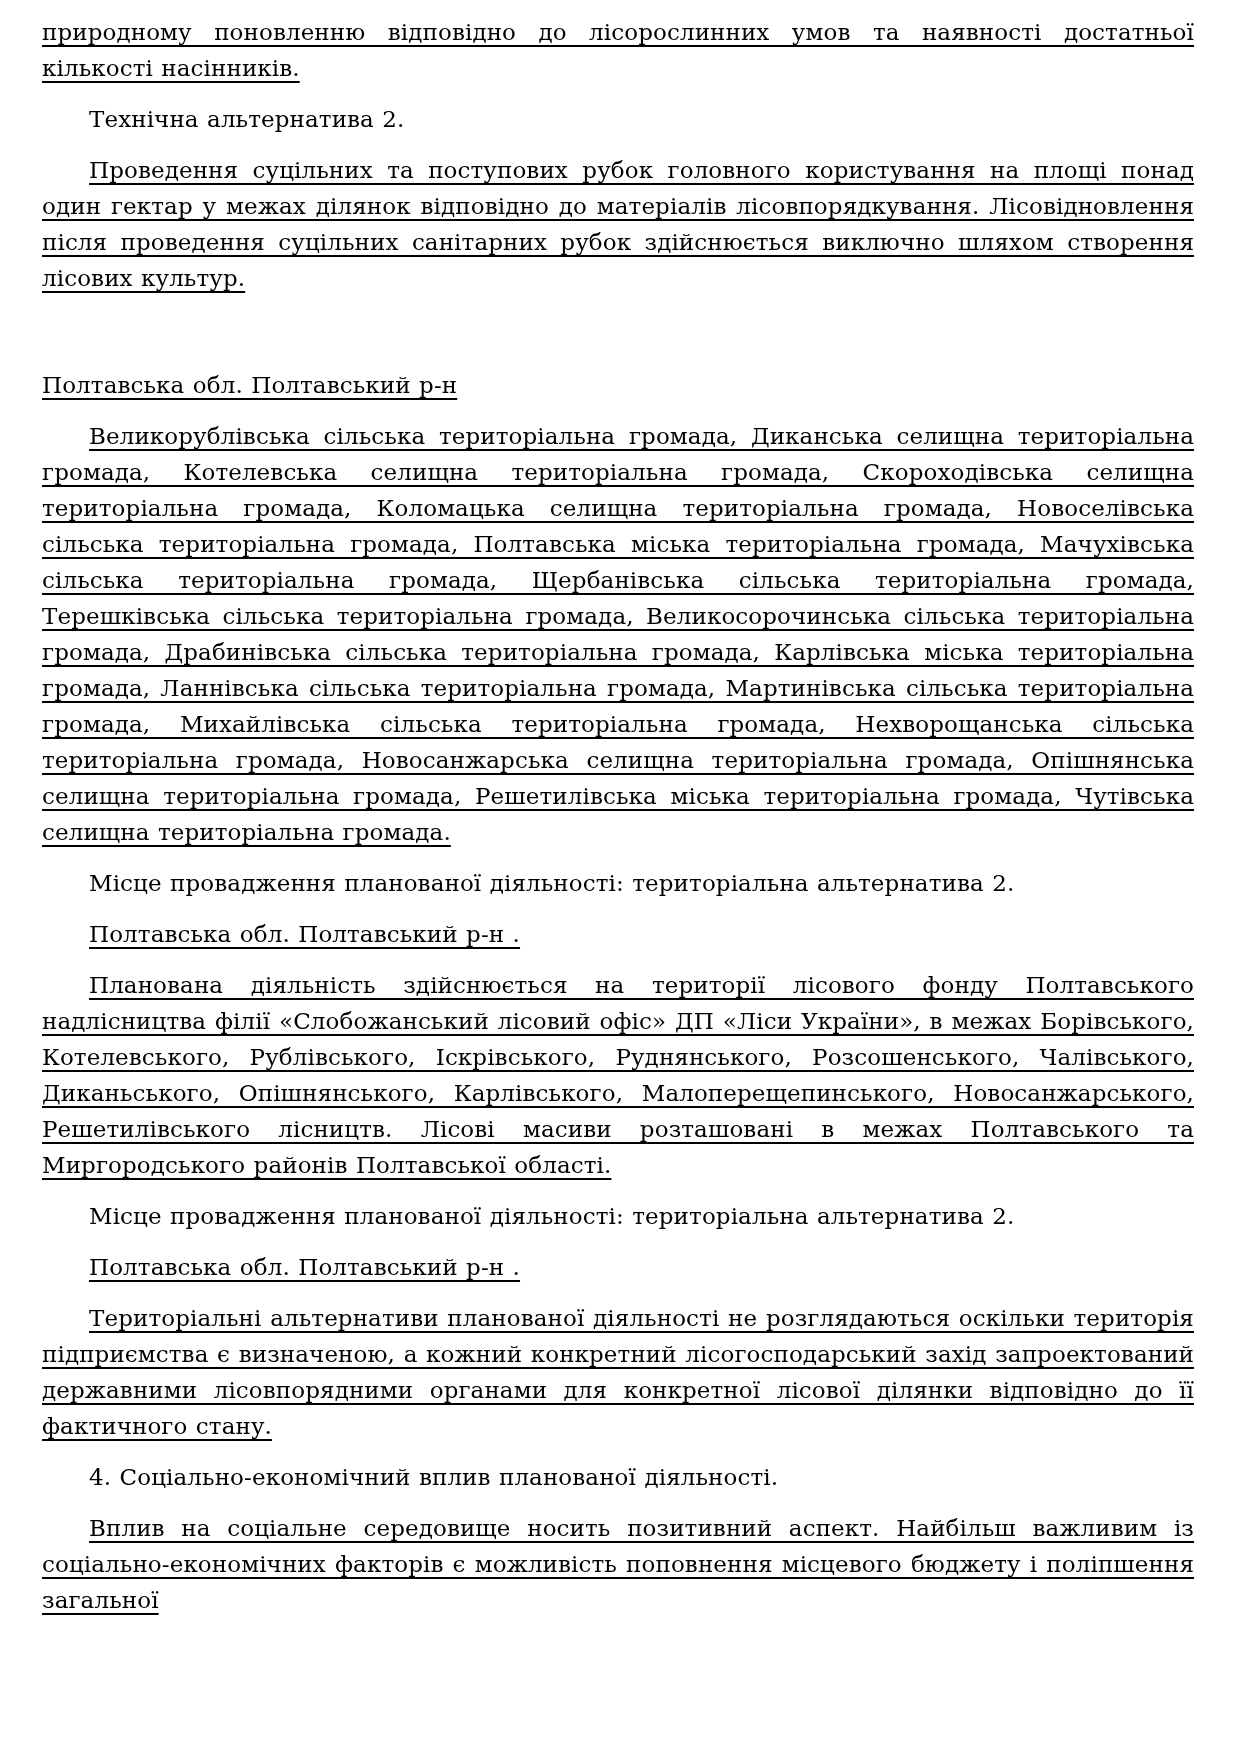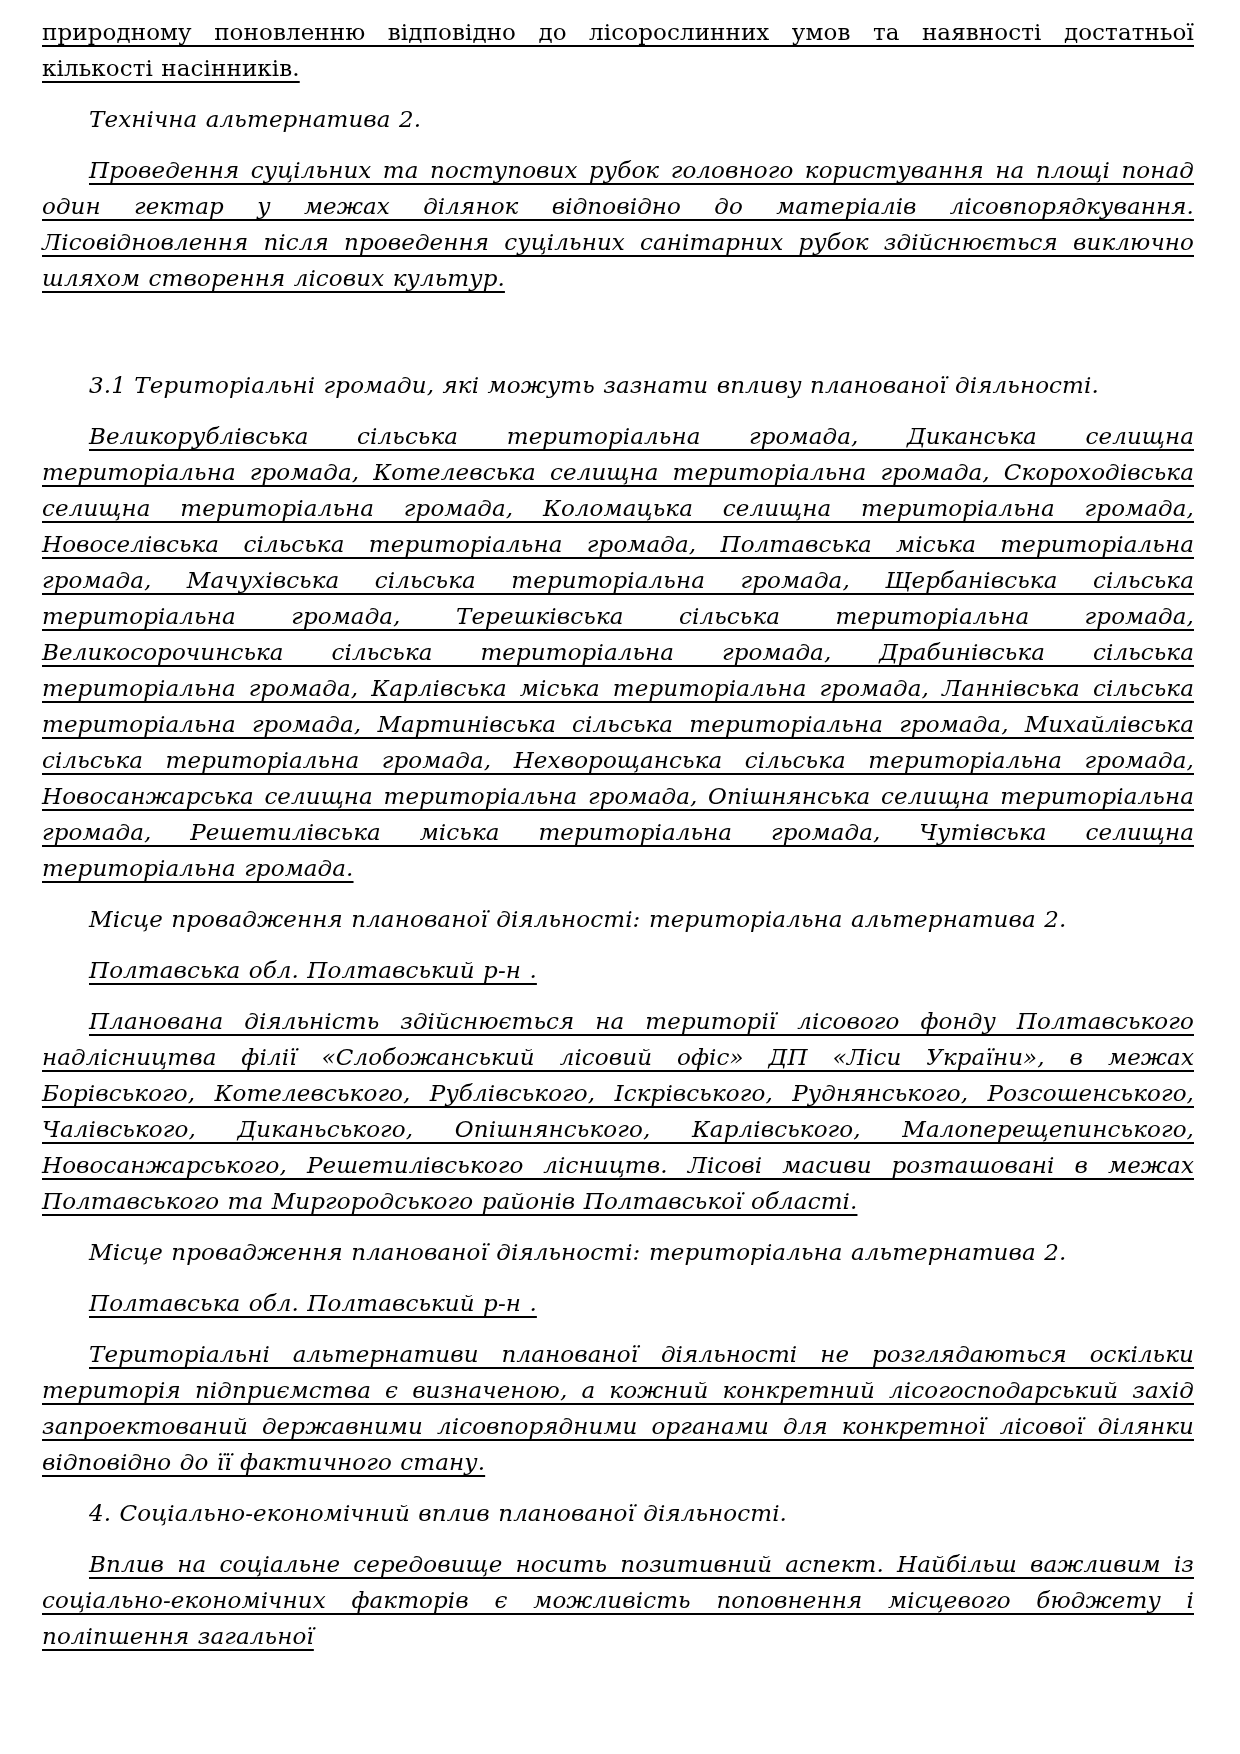--- a/index.html
+++ b/index.html
@@ -25,21 +25,20 @@
     margin: 0 8px 15px 0;
     font-size: 23px;
     line-height: 36px;
     text-align: justify;
     text-align-last: left;
     letter-spacing: 0.1px;
     word-spacing: 1px;
   }
   .ind {
     text-indent: 47px;
-    font-style: italic;
   }
   .u {
     text-decoration: underline;
     text-decoration-thickness: 2px;
     text-underline-offset: 5px;
     text-decoration-skip-ink: none;
   }
   .big-gap {
     height: 56px;
   }
@@ -51,23 +50,23 @@
 
   <p class="para u">природному поновленню відповідно до лісорослинних умов та наявності достатньої кількості насінників.</p>
 
   <p class="para ind">Технічна альтернатива 2.</p>
 
   <p class="para ind u">Проведення суцільних та поступових рубок головного користування на площі понад один гектар у межах ділянок відповідно до матеріалів лісовпорядкування. Лісовідновлення після проведення суцільних санітарних рубок здійснюється виключно шляхом створення лісових культур.</p>
 
 
   <div class="big-gap"></div>
 
+  <p class="para u">Полтавська обл. Полтавський р-н</p>
 
 
-  <p class="para ind">3.1 Територіальні громади, які можуть зазнати впливу планованої діяльності.</p>
 
   <p class="para ind u">Великорублівська сільська територіальна громада, Диканська селищна територіальна громада, Котелевська селищна територіальна громада, Скороходівська селищна територіальна громада, Коломацька селищна територіальна громада, Новоселівська сільська територіальна громада, Полтавська міська територіальна громада, Мачухівська сільська територіальна громада, Щербанівська сільська територіальна громада, Терешківська сільська територіальна громада, Великосорочинська сільська територіальна громада, Драбинівська сільська територіальна громада, Карлівська міська територіальна громада, Ланнівська сільська територіальна громада, Мартинівська сільська територіальна громада, Михайлівська сільська територіальна громада, Нехворощанська сільська територіальна громада, Новосанжарська селищна територіальна громада, Опішнянська селищна територіальна громада, Решетилівська міська територіальна громада, Чутівська селищна територіальна громада.</p>
 
   <p class="para ind">Місце провадження планованої діяльності: територіальна альтернатива 2.</p>
 
   <p class="para ind u">Полтавська обл. Полтавський р-н .</p>
 
   <p class="para ind u">Планована діяльність здійснюється на території лісового фонду Полтавського надлісництва філії «Слобожанський лісовий офіс» ДП «Ліси України», в межах Борівського, Котелевського, Рублівського, Іскрівського, Руднянського, Розсошенського, Чалівського, Диканьського, Опішнянського, Карлівського, Малоперещепинського, Новосанжарського, Решетилівського лісництв. Лісові масиви розташовані в межах Полтавського та Миргородського районів Полтавської області.</p>
 
   <p class="para ind">Місце провадження планованої діяльності: територіальна альтернатива 2.</p>

